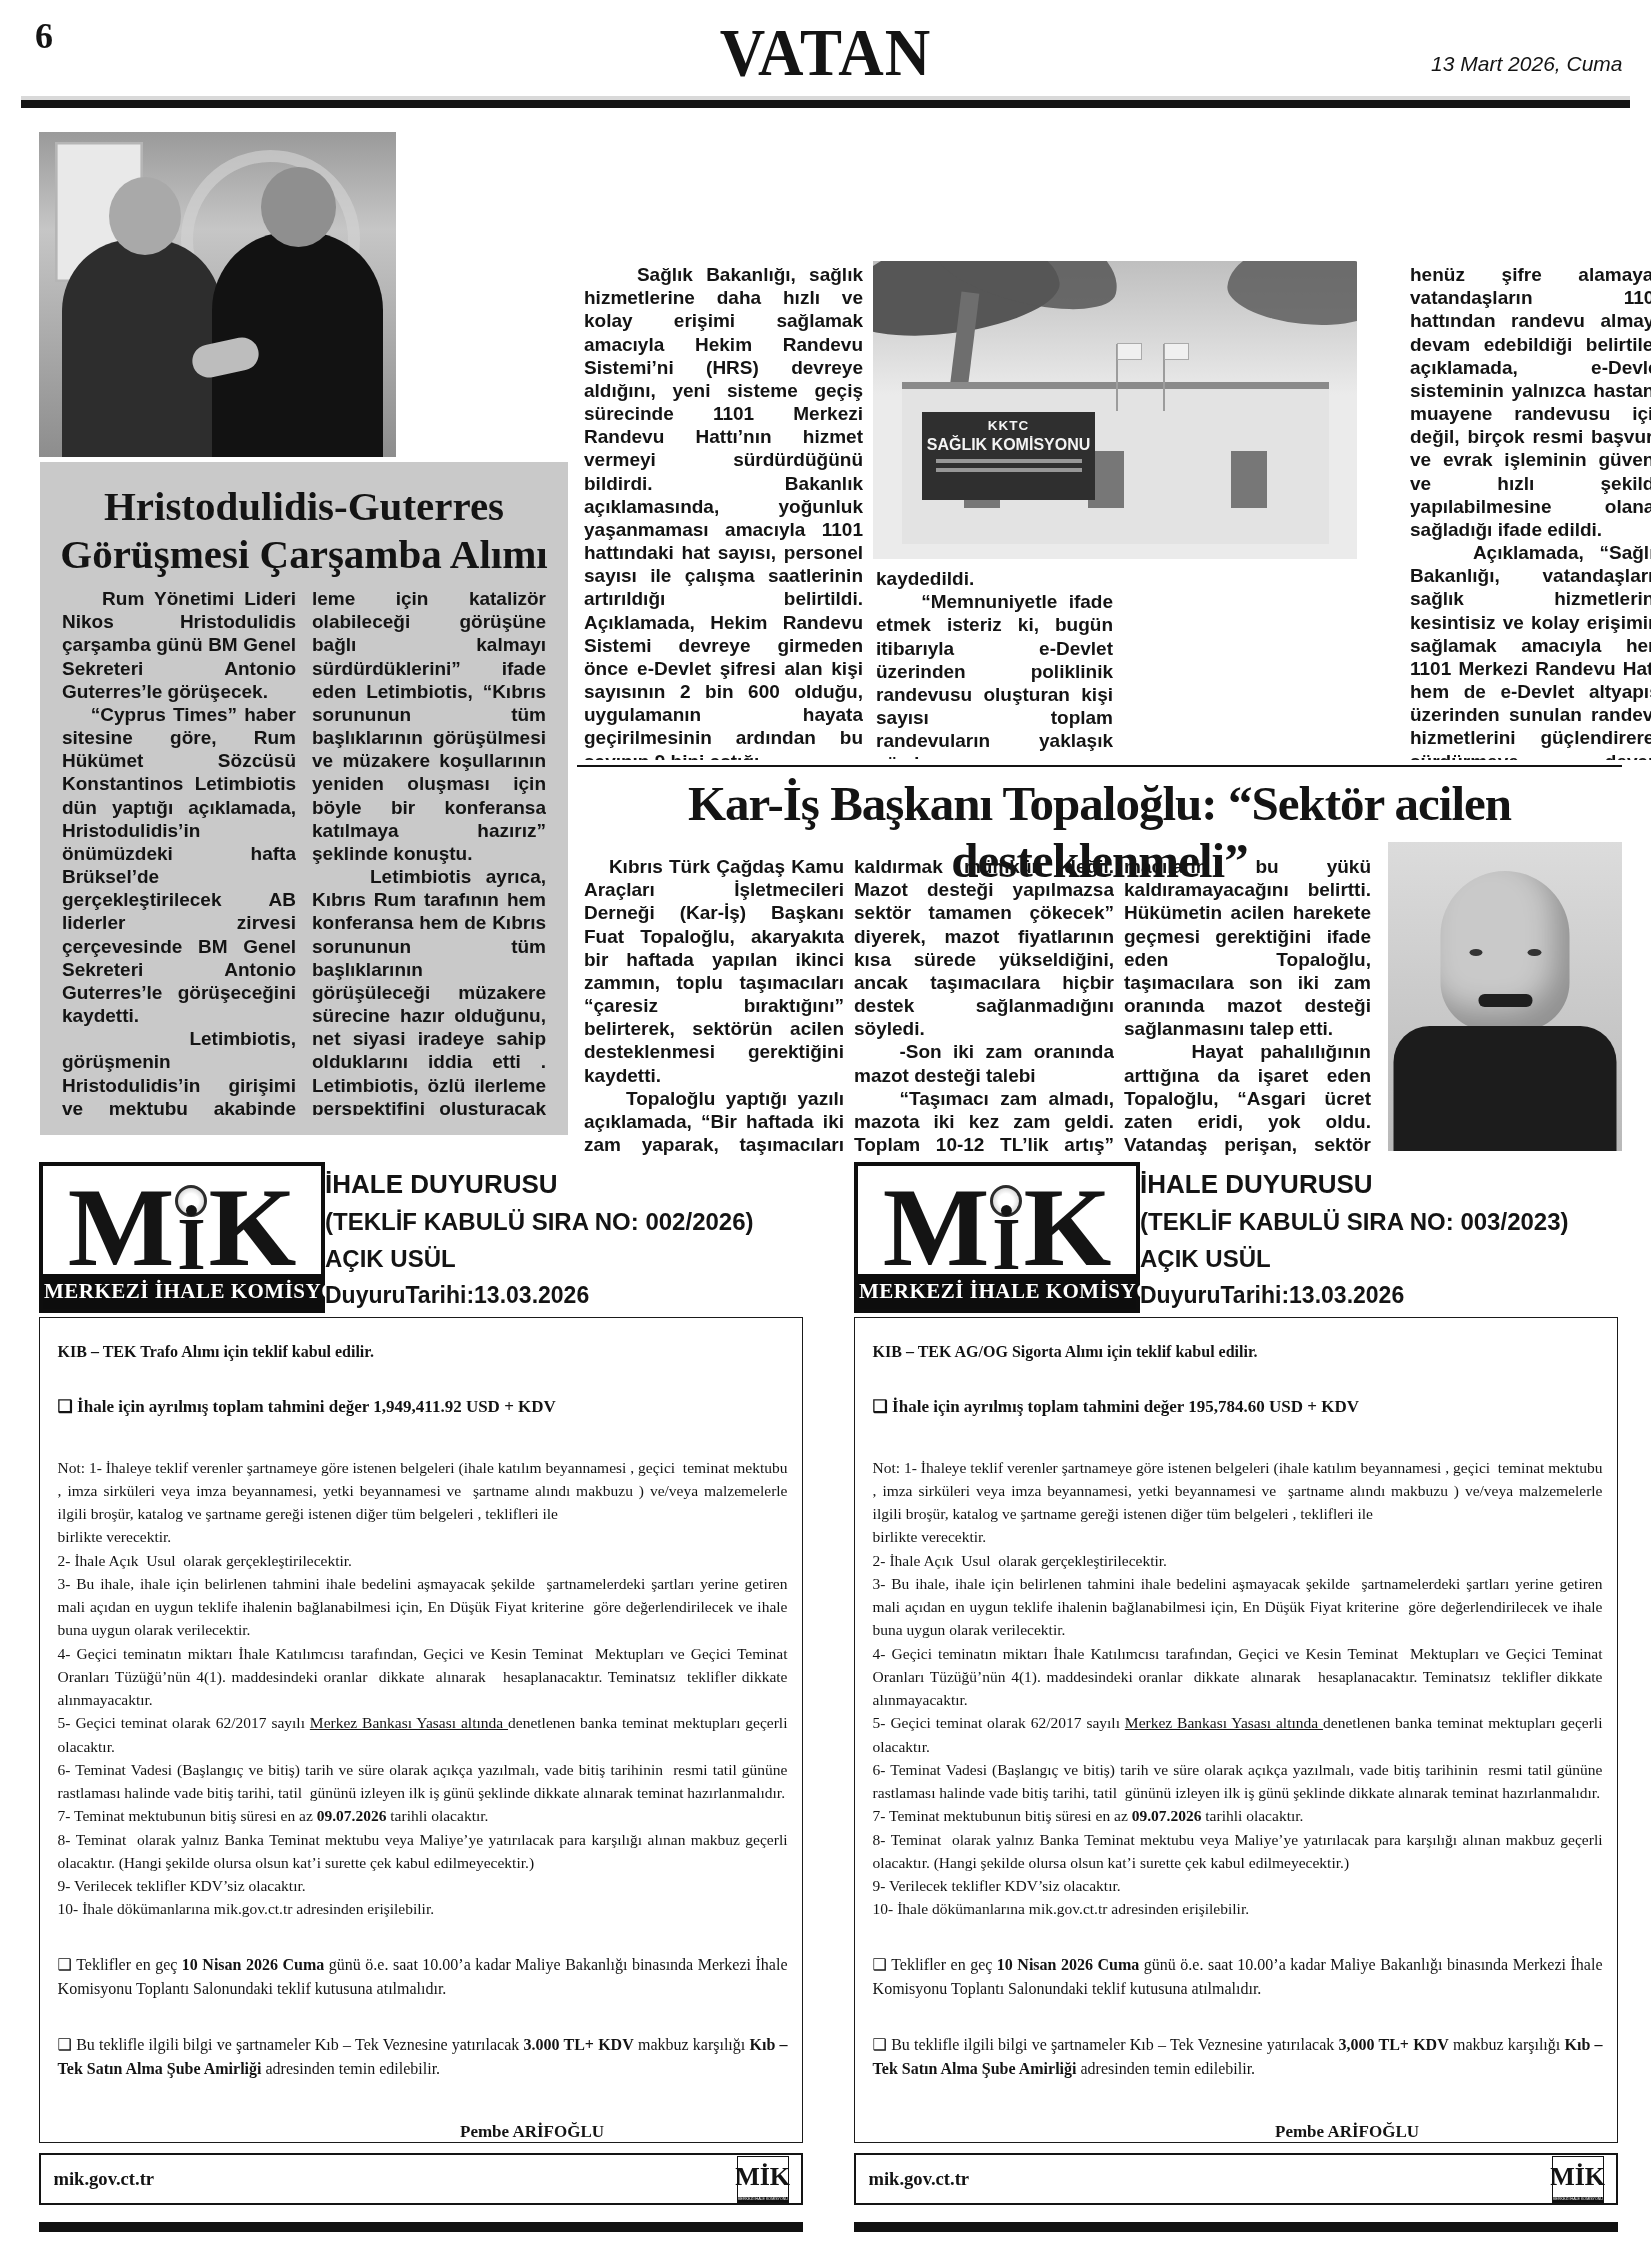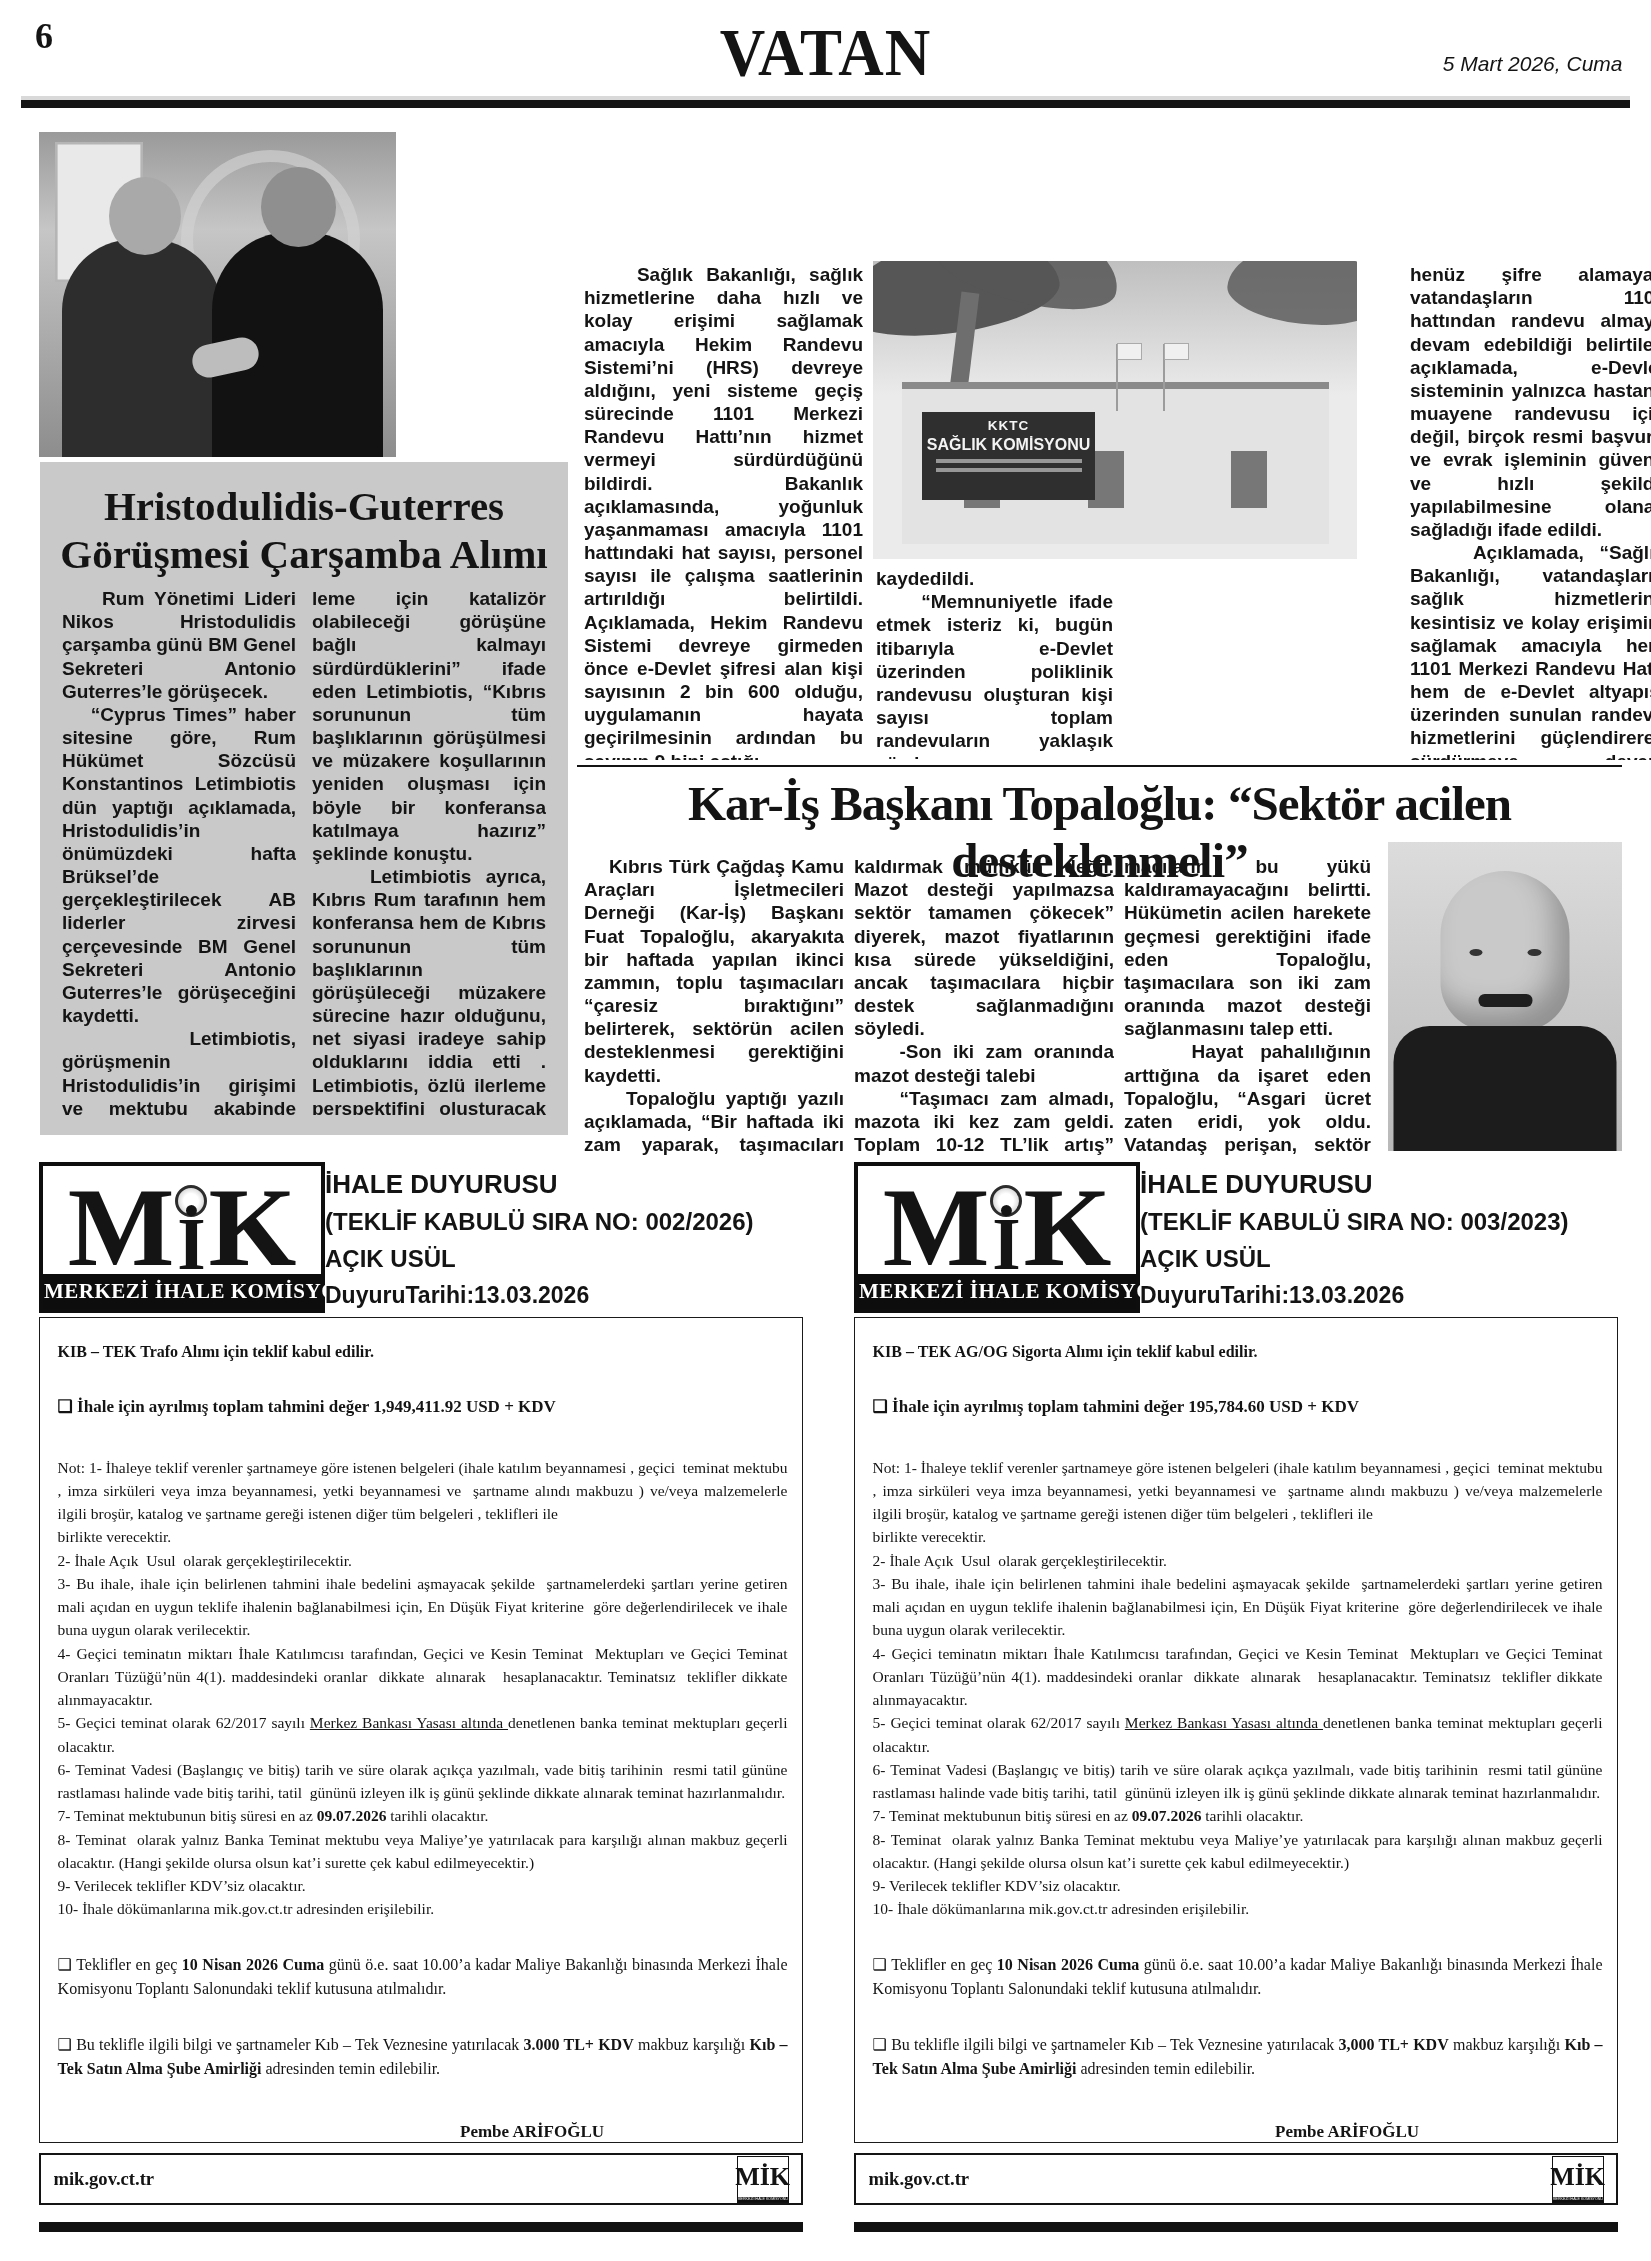--- a/index.html
+++ b/index.html
@@ -109,21 +109,21 @@
   .mik-mini .c{background:#0d0d0d;color:#fff;font-size:3.6px;text-align:center;padding:0.5px 0;white-space:nowrap;overflow:hidden;}
   .t-bottom-bar{position:absolute;left:0;right:0;bottom:0;height:10.3px;background:#111;}
 </style>
 </head>
 <body>
 
 <div class="page">
 
   <div class="abs page-num">6</div>
   <div class="abs masthead">VATAN</div>
-  <div class="abs head-date">5 Mart 2026, Cuma</div>
+  <div class="abs head-date">13 Mart 2026, Cuma</div>
   <div class="abs head-band"></div>
   <div class="abs head-rule"></div>
 
   <div class="abs photo1">
     <div class="un-ring"></div>
     <div class="p1-flag"></div>
     <div class="fig-l">
         <div class="head"></div>
       </div>
     <div class="fig-r">

